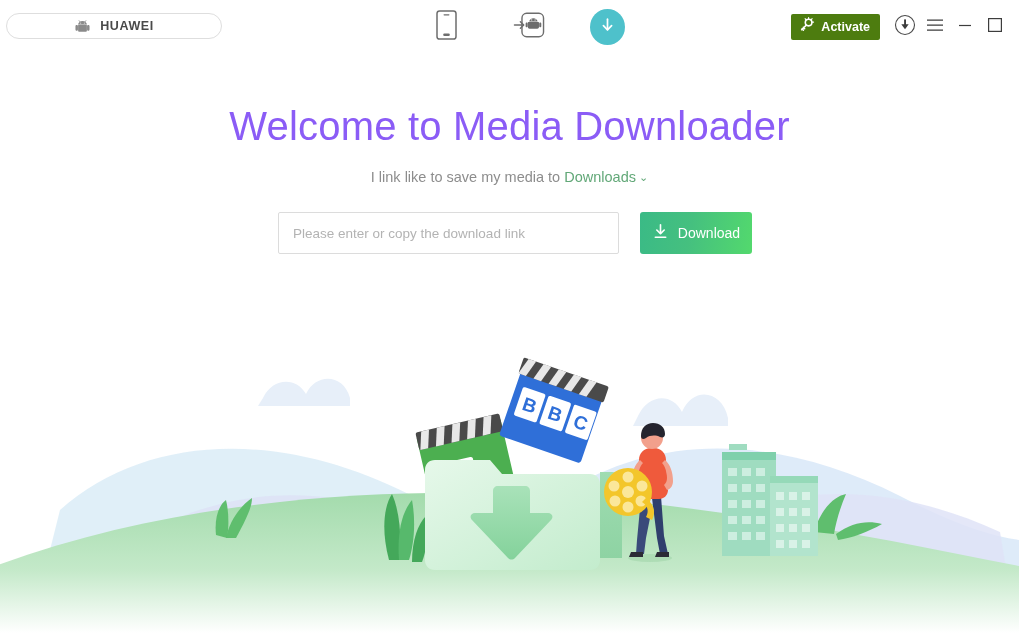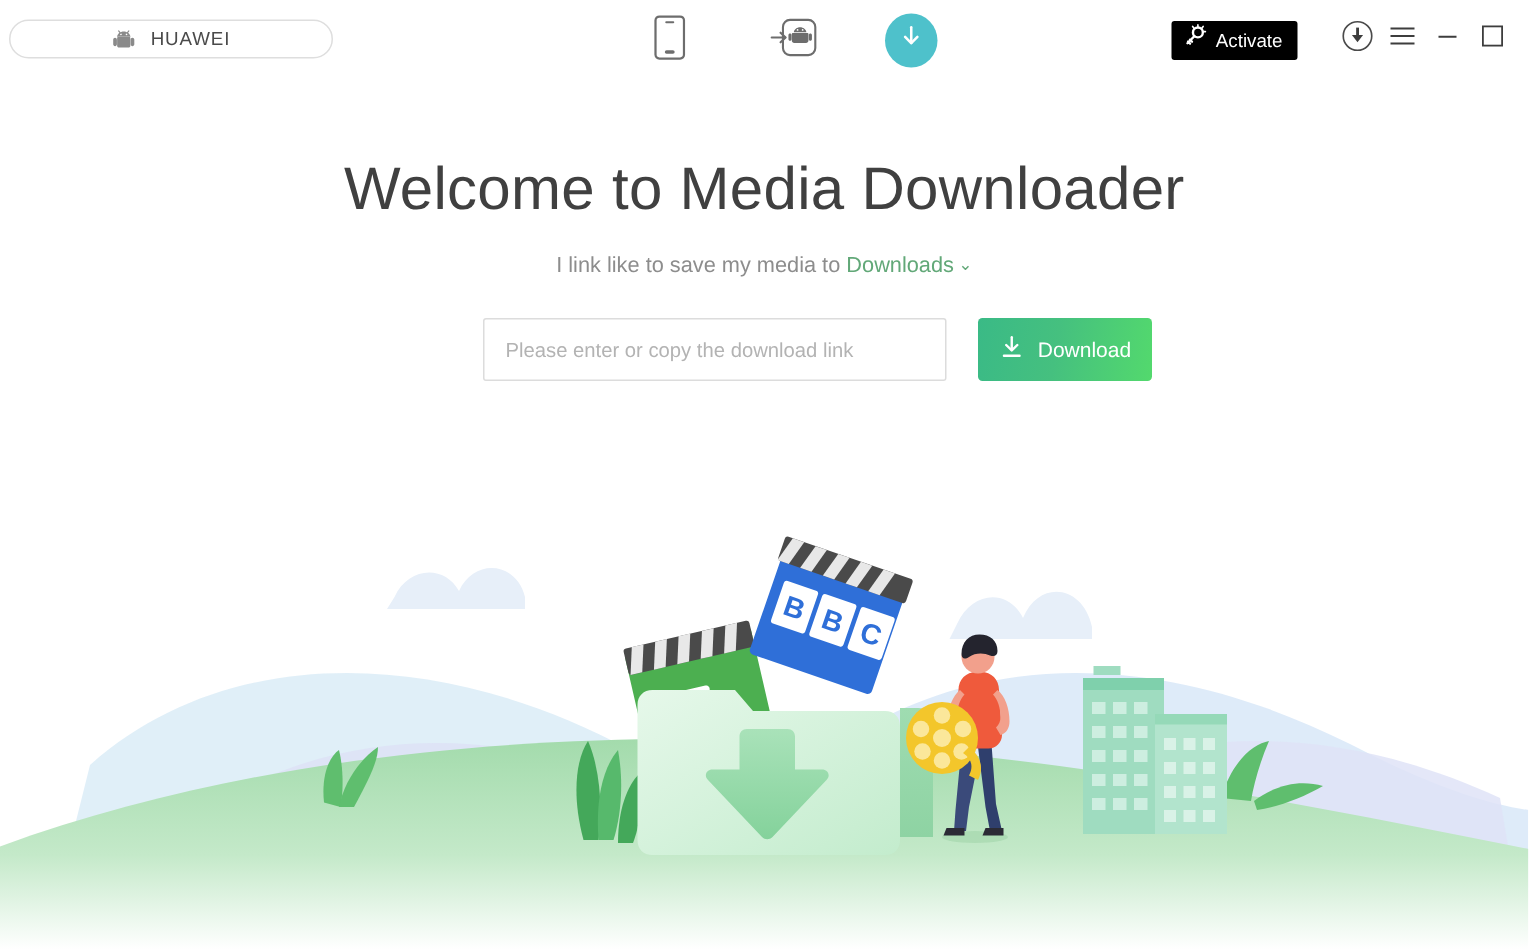--- a/index.html
+++ b/index.html
@@ -15,20 +15,21 @@
     width: 1019px; height: 633px;
     background: #ffffff;
     overflow: hidden;
   }
 
   
   .titlebar {
     position: absolute; top: 0; left: 0;
     width: 1019px; height: 53px;
     background: #ffffff;
+    font-weight: bold;
   }
 
   .device-pill {
     position: absolute; left: 6px; top: 13px;
     width: 216px; height: 26px;
     border: 1px solid #dedede;
     border-radius: 14px;
     background: #fff;
     display: flex; align-items: center; justify-content: center;
     gap: 9px;
@@ -58,48 +59,48 @@
   }
 
   .winctl {
     position: absolute; right: 0; top: 0;
     height: 53px;
     display: flex; align-items: center;
     gap: 0px;
   }
   .activate-btn {
     height: 26px;
-    background: #000000;
+    background: #4d7c0f;
     border-radius: 2px;
     display: flex; align-items: center;
     padding: 0 10px 0 8px;
     gap: 6px;
     cursor: pointer;
-    margin-right: 26px;
+    margin-right: 11px;
   }
   .activate-btn .txt {
     color: #ffffff;
     font-size: 12.5px;
   }
   .ctl-icon {
     width: 27px; height: 27px;
     display: flex; align-items: center; justify-content: center;
     cursor: pointer;
     margin-right: 3px;
   }
   .ctl-icon.last { margin-right: 11px; }
 
   
   .hero-title {
     position: absolute; top: 104px; left: 0;
     width: 1019px;
     text-align: center;
     font-size: 40px;
     font-weight: 300;
-    color: #404040;
+    color: #8b5cf6;
     letter-spacing: 0.2px;
   }
   .hero-sub {
     position: absolute; top: 169px; left: 0;
     width: 1019px;
     text-align: center;
     font-size: 14.5px;
     color: #8d8d8d;
   }
   .hero-sub .folder-link {
@@ -124,27 +125,26 @@
     width: 341px; height: 42px;
     box-sizing: border-box;
     border: 1px solid #dcdcdc;
     border-radius: 2px;
     background: #fff;
     padding: 3px 14px;
     font-size: 13.5px;
     color: #444;
     outline: none;
     font-family: "Liberation Sans", sans-serif;
-    margin-left: 44px;
   }
   .link-input::placeholder { color: #b3b3b3; }
 
   .dl-btn {
     margin-left: 21px;
-    width: 128px; height: 42px;
+    width: 112px; height: 42px;
     border: none;
     border-radius: 3px;
     background: linear-gradient(100deg, #3aba86 0%, #45c07f 45%, #53d96d 100%);
     color: #fff;
     font-size: 14px;
     display: flex; align-items: center; justify-content: center;
     gap: 9px;
     cursor: pointer;
     font-family: "Liberation Sans", sans-serif;
   }

